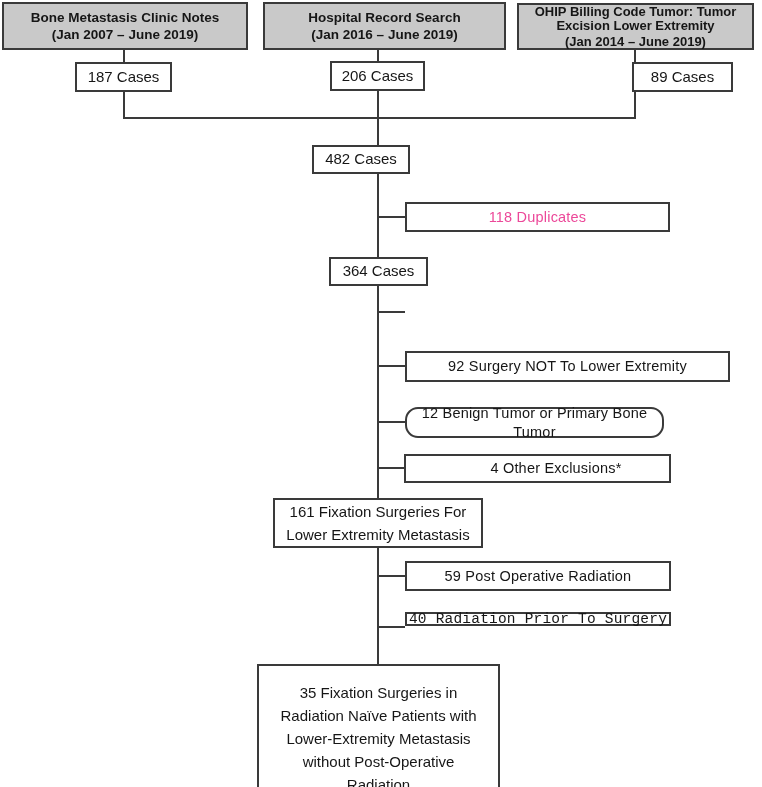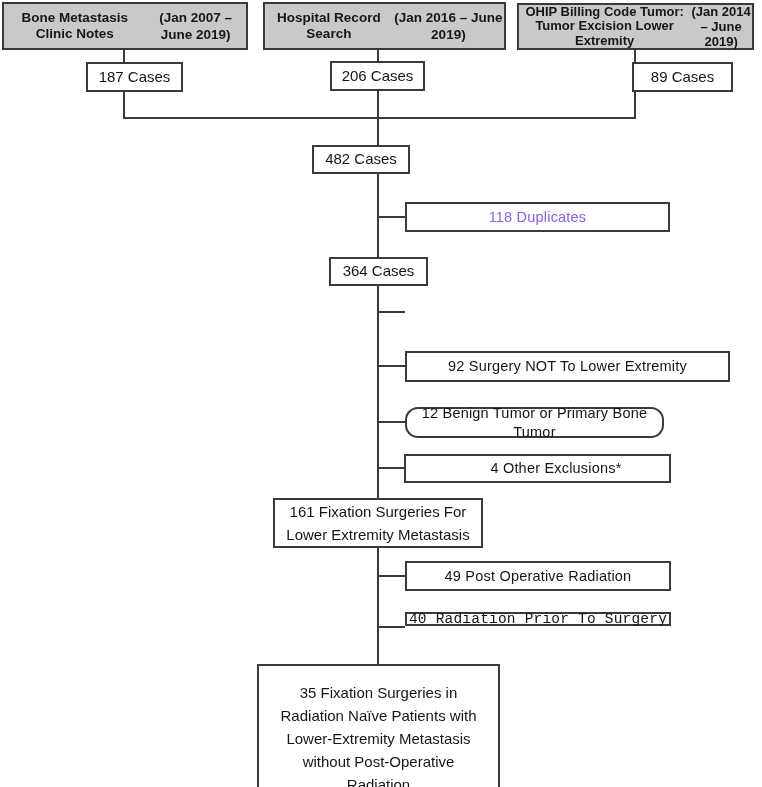--- a/index.html
+++ b/index.html
@@ -15,21 +15,21 @@
     font-family: "Liberation Sans", sans-serif;
     color: #161616;
     overflow: hidden;
   }
   .box {
     position: absolute;
     box-sizing: border-box;
     border: 2px solid #d946ef;
     background: #ffffff;
     display: flex;
-    flex-direction: row;
+    flex-direction: column;
     align-items: center;
     justify-content: center;
     text-align: center;
     line-height: 1.25;
   }
   .gray {
     background: #c9c9c9;
   }
   .src-title {
     font-weight: bold;
@@ -60,21 +60,21 @@
     position: absolute;
     background: #3a3a3a;
   }
 
   
   #src-a { left: 2px;   top: 2px; width: 246px; height: 48px; }
   #src-b { left: 263px; top: 2px; width: 243px; height: 48px; }
   #src-c { left: 517px; top: 3px; width: 237px; height: 47px; }
 
   
-  #cases-a { left: 86px;  top: 62px; width: 97px;  height: 30px; }
+  #cases-a { left: 75px;  top: 62px; width: 97px;  height: 30px; }
   #cases-b { left: 330px; top: 61px; width: 95px;  height: 30px; }
   #cases-c { left: 585px; top: 62px; width: 101px; height: 30px; }
 
   
   #pooled  { left: 312px; top: 145px; width: 98px;  height: 29px; }
   #dedup   { left: 329px; top: 257px; width: 99px;  height: 29px; }
   #fix161  { left: 273px; top: 498px; width: 210px; height: 50px; padding: 0 8px; }
   #final   { left: 257px; top: 664px; width: 243px; height: 148px; padding: 0 12px; }
 
   
@@ -129,21 +129,21 @@
   <div class="box cases" id="cases-b" style="border-color: rgb(58, 58, 58); color: rgb(22, 22, 22); background: rgb(255, 255, 255);">
     <span>206 Cases</span>
   </div>
   <div class="box cases" id="cases-c" style="border-color: rgb(58, 58, 58); color: rgb(22, 22, 22); background: rgb(255, 255, 255); margin-left: 47px;">
     <span>89 Cases</span>
   </div>
 
   <div class="box cases" id="pooled" style="border-color: rgb(58, 58, 58); color: rgb(22, 22, 22); background: rgb(255, 255, 255);">
     <span>482 Cases</span>
   </div>
-  <div class="box excl" id="ex-dup" style="border-color: rgb(58, 58, 58); color: #8b5cf6; background: rgb(255, 255, 255); text-align: center;">
+  <div class="box excl" id="ex-dup" style="border-color: rgb(58, 58, 58); color: #ec4899; background: rgb(255, 255, 255); text-align: center;">
     <span>118 Duplicates</span>
   </div>
   <div class="box cases" id="dedup" style="border-color: rgb(58, 58, 58); color: rgb(22, 22, 22); background: rgb(255, 255, 255);">
     <span>364 Cases</span>
   </div>
 
   <div class="box excl" id="ex-92" style="border-color: rgb(58, 58, 58); color: rgb(22, 22, 22); background: rgb(255, 255, 255);">
     <span>92 Surgery NOT To Lower Extremity</span>
   </div>
   <div class="box excl" id="ex-12" style="border-color: rgb(58, 58, 58); color: rgb(22, 22, 22); background: rgb(255, 255, 255);">
@@ -152,21 +152,21 @@
   <div class="box excl" id="ex-4" style="border-color: rgb(58, 58, 58); color: rgb(22, 22, 22); background: rgb(255, 255, 255);">
     <span>4 Other Exclusions*</span>
   </div>
 
   <div class="box multi" id="fix161" style="border-color: rgb(58, 58, 58); color: rgb(22, 22, 22); background: rgb(255, 255, 255);">
     <span>161 Fixation Surgeries For
 Lower Extremity Metastasis</span>
   </div>
 
   <div class="box excl" id="ex-86" style="border-color: rgb(58, 58, 58); color: rgb(22, 22, 22); background: rgb(255, 255, 255);">
-    <span>49 Post Operative Radiation</span>
+    <span>59 Post Operative Radiation</span>
   </div>
   <div class="box excl" id="ex-40" style="border-color: rgb(58, 58, 58); color: rgb(22, 22, 22); background: rgb(255, 255, 255);">
     <span>40 Radiation Prior To Surgery</span>
   </div>
 
   <div class="box multi" id="final" style="border-color: rgb(58, 58, 58); color: rgb(22, 22, 22); background: rgb(255, 255, 255);">
     <span>35 Fixation Surgeries in
 Radiation Naïve Patients with
 Lower-Extremity Metastasis
 without Post-Operative

